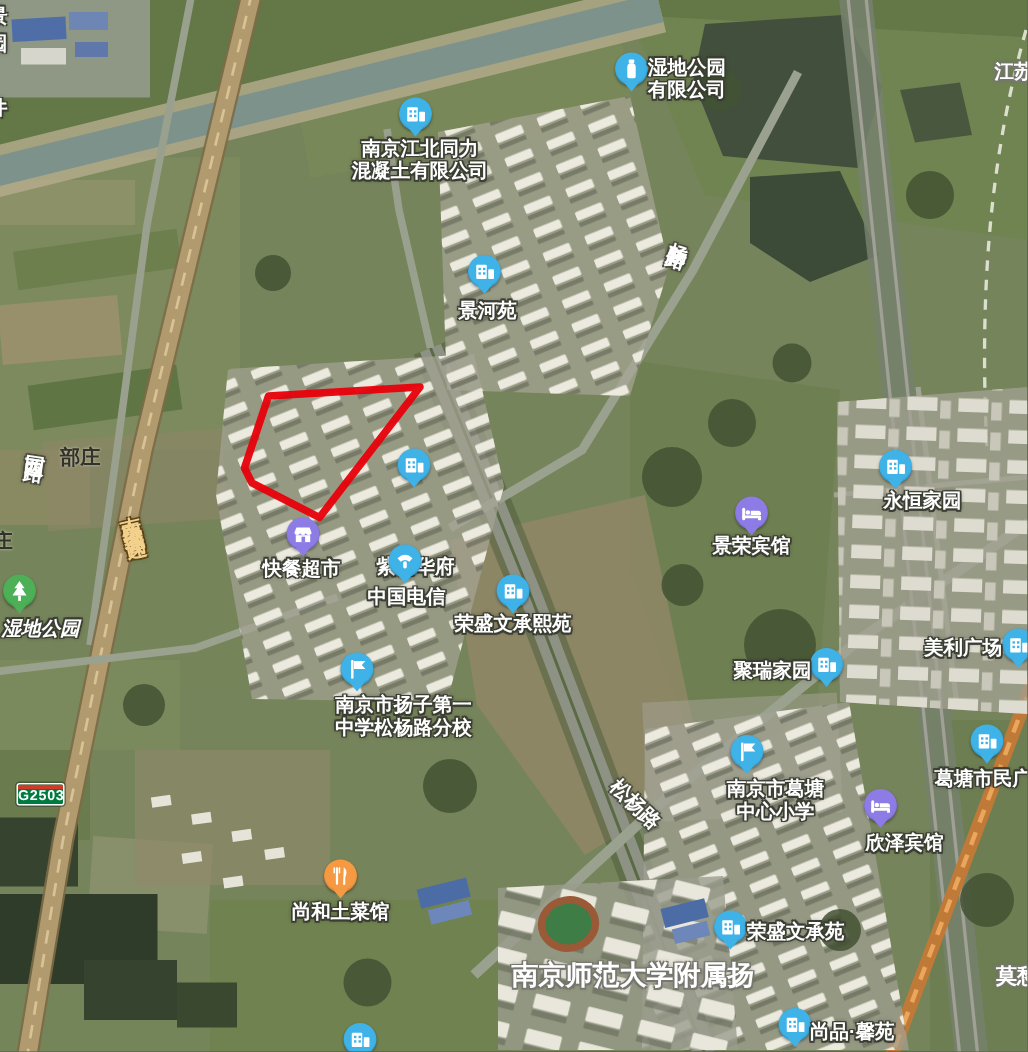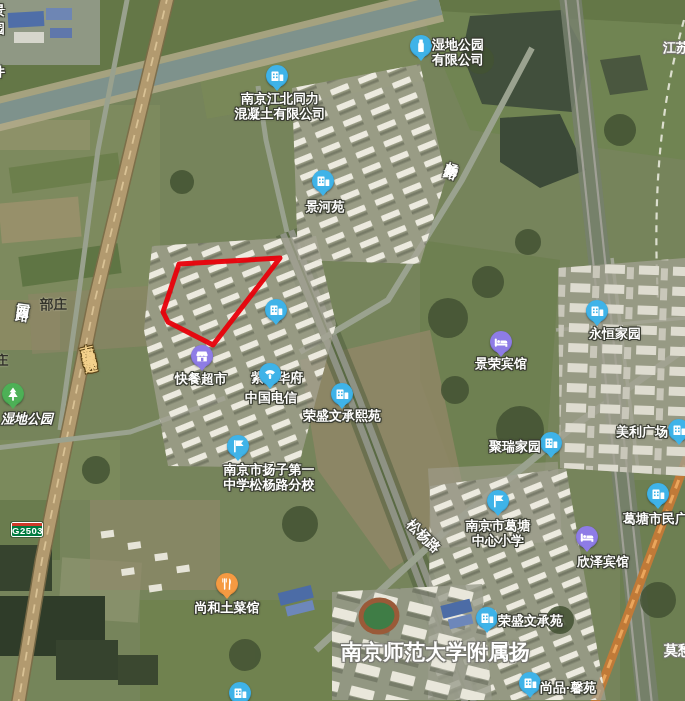--- a/index.html
+++ b/index.html
@@ -343,21 +343,21 @@
         </div>
         <div class="mlabel" style="right: 10px; top: -4px; text-align: right;">聚瑞家园</div>
       </div>
       <div class="marker" style="left: 498px; top: 501px;">
         <div class="pin" style="background: rgb(63, 179, 232); --c: #3fb3e8;">
           <svg viewBox="0 0 22 22" width="22" height="22">
             <rect x="7" y="5" width="1.7" height="12.5" rx="0.8" fill="#fff"></rect>
             <path d="M9 5.6 h7.6 l-2.4 2.7 2.4 2.7 H9 z" fill="#fff"></path>
           </svg>
         </div>
-        <div class="mlabel" style="left: 0; top: 17px; transform: translateX(-50%);">南京市葛塘
+        <div class="mlabel" style="left: 19px; top: 17px; transform: translateX(-50%);">南京市葛塘
 中心小学</div>
       </div>
       <div class="marker" style="left: 587px; top: 537px;">
         <div class="pin" style="background: rgb(142, 124, 230); --c: #8e7ce6;">
           <svg viewBox="0 0 22 22" width="22" height="22">
             <rect x="4.8" y="7.5" width="2" height="8.3" rx="1" fill="#fff"></rect>
             <circle cx="8.6" cy="10.6" r="1.5" fill="#fff"></circle>
             <path d="M10.5 9.5 h5 q1.8 0 1.8 1.8 v1 h-6.8 z" fill="#fff"></path>
             <rect x="4.8" y="12.6" width="12.5" height="1.9" rx="0.9" fill="#fff"></rect>
             <rect x="15.4" y="13.5" width="1.9" height="2.3" fill="#fff"></rect>
@@ -433,21 +433,21 @@
             <rect x="10" y="8.5" width="1.6" height="1.6" fill="#3fb3e8"></rect>
             <rect x="7" y="11.5" width="1.6" height="1.6" fill="#3fb3e8"></rect>
             <rect x="10" y="11.5" width="1.6" height="1.6" fill="#3fb3e8"></rect>
           </svg>
         </div>
       </div>
       <div class="roadlabel vert" style="left: 16px; top: 292px; transform: rotate(8deg); transform-origin: left top;">园西路</div>
       <div class="roadlabel" style="left: 415px; top: 516px; transform: rotate(44deg); transform-origin: left top;">松杨路</div>
       <div class="roadlabel vert" style="left: 448px; top: 149px; transform: rotate(17deg); transform-origin: left top;">杨新路</div>
       <div class="roadlabel vert yellow" style="left: 74px; top: 336px; transform: rotate(-13deg); transform-origin: left top;">南京绕城高速</div>
-      <div class="arealabel" style="left: 341px; top: 638px; font-size: 21px;">南京师范大学附属扬</div>
+      <div class="arealabel" style="left: 341px; top: 638px; font-size: 18px;">南京师范大学附属扬</div>
       <div class="arealabel" style="left: 664px; top: 642px; font-size: 14px;">莫愁</div>
       <div class="arealabel" style="left: 663px; top: 39px; font-size: 13px;">江苏</div>
       <div class="villagelabel" style="left: 40px; top: 296px;">部庄</div>
       <div class="villagelabel" style="left: -5px; top: 352px;">庄</div>
       <div class="edgechar" style="left: -8px; top: 2px;">景</div>
       <div class="edgechar" style="left: -8px; top: 20px;">园</div>
       <div class="edgechar" style="left: -8px; top: 63px;">件</div>
     </div>
 
 </div>

